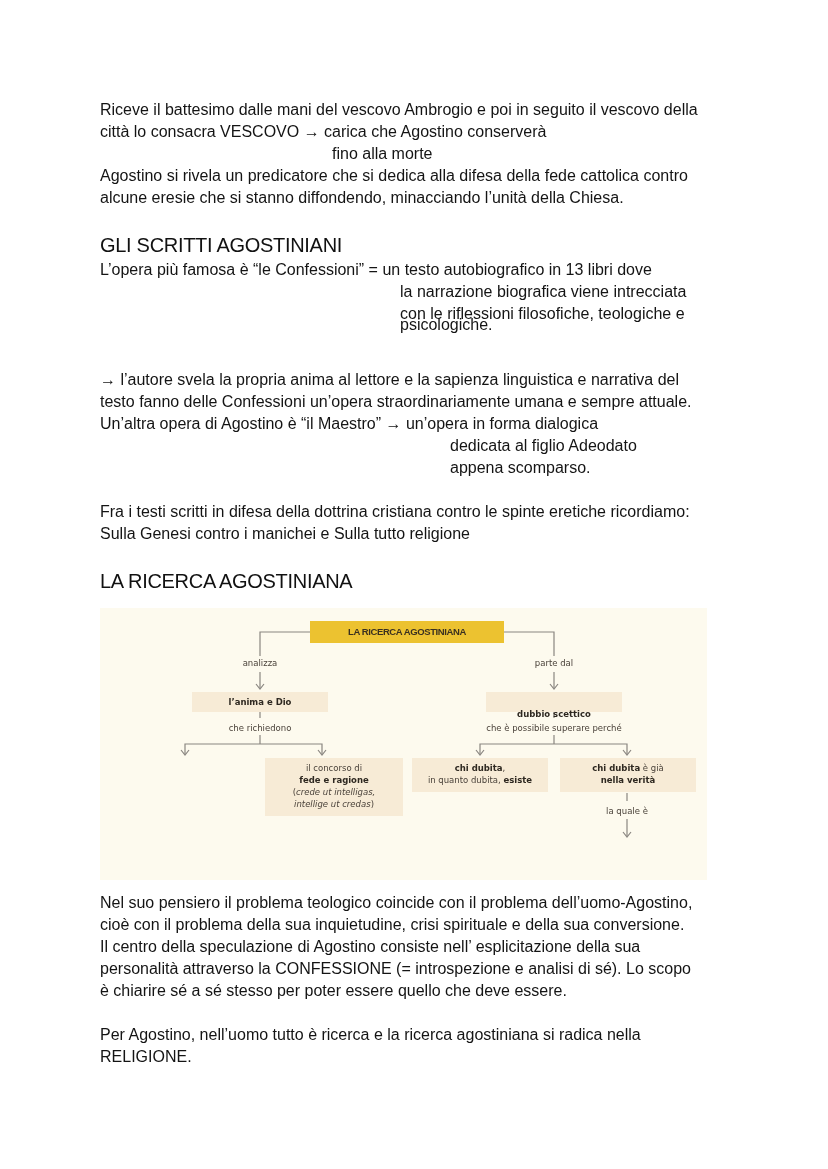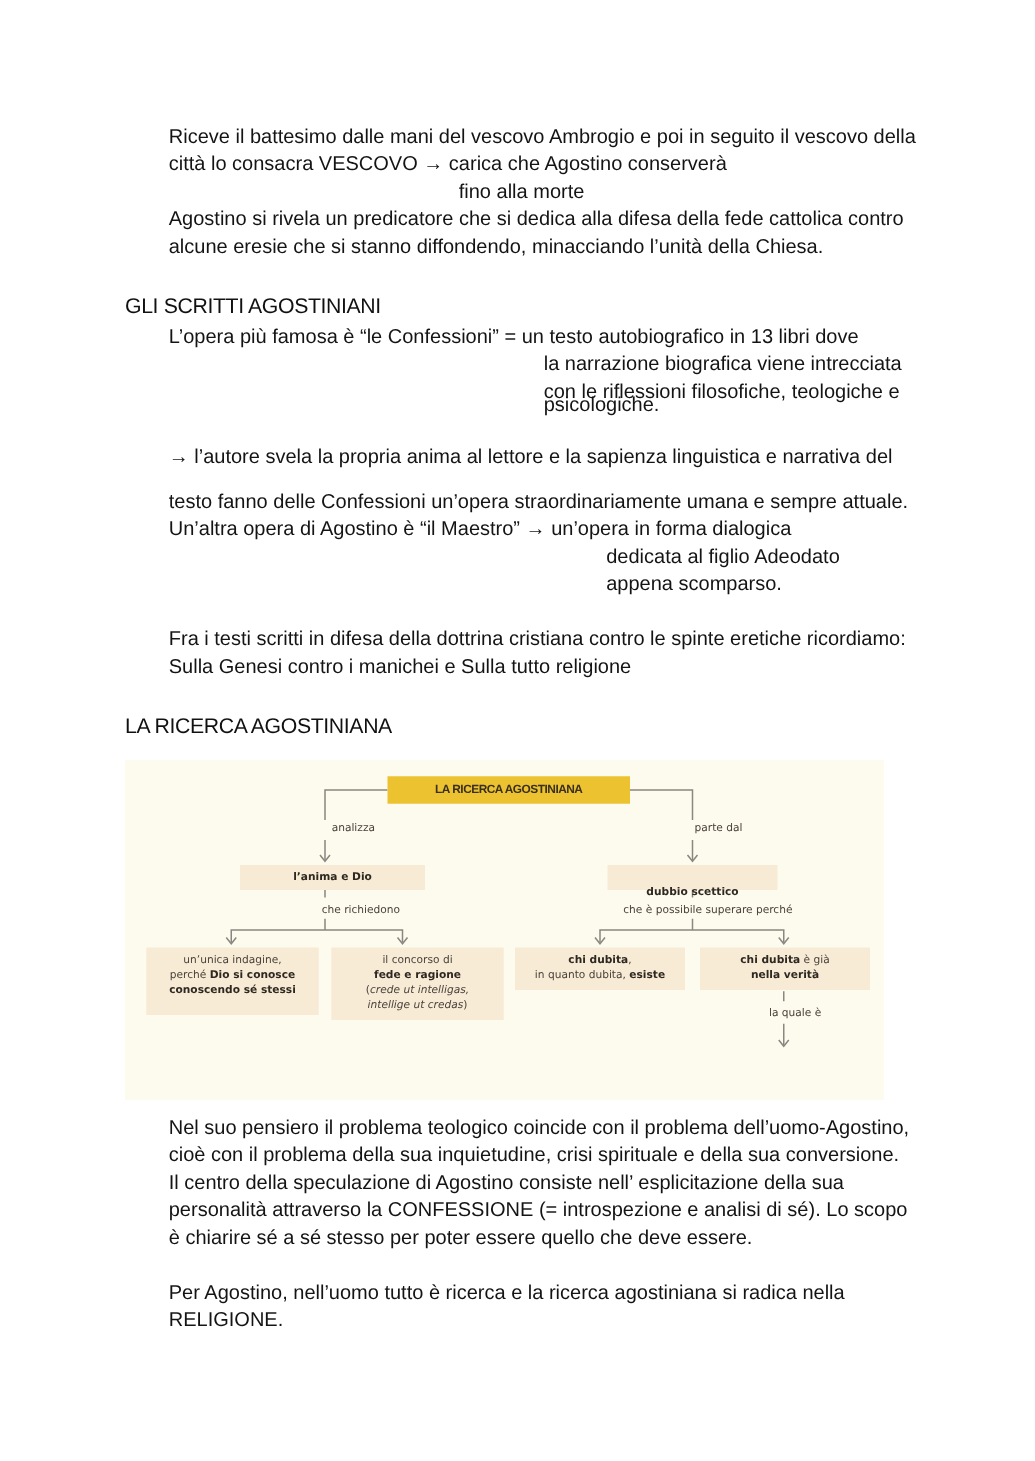--- a/index.html
+++ b/index.html
@@ -2,41 +2,41 @@
 <html><head>
   <meta charset="utf-8">
   <style>
     html, body { margin: 0; padding: 0; background: #ffffff; }
     body {
       width: 828px; height: 1169px; position: relative; overflow: hidden;
       font-family: "Liberation Sans", sans-serif; color: #111111;
     }
     .line {
       position: absolute; left: 100px; font-size: 16px; line-height: 22px;
-      white-space: nowrap; color: #141414; margin-left: 35px;
+      white-space: nowrap; color: #141414;
     }
     .heading {
-      position: absolute; left: 100px; font-size: 17px; line-height: 26px;
+      position: absolute; left: 100px; font-size: 20px; line-height: 26px;
       white-space: nowrap; color: #111; letter-spacing: -0.3px;
     }
     
     .diagram {
       position: absolute; left: 100px; top: 608px; width: 607px; height: 272px;
       background: #fdfaee;
       font-family: "DejaVu Sans", sans-serif; color: #3a342c;
     }
     .diagram svg.lines { position: absolute; left: 0; top: 0; }
     .dtitle {
       position: absolute; left: 210px; top: 13px; width: 194px; height: 22px;
       background: #ecc230; color: #3a3020; font-weight: bold; font-size: 9.5px;
       line-height: 22px; text-align: center; letter-spacing: -0.4px;
       font-family: "Liberation Sans", sans-serif;
     }
     .dlabel {
-      position: absolute; font-size: 8.5px; line-height: 11px; text-align: right;
+      position: absolute; font-size: 8.5px; line-height: 11px; text-align: center;
       color: #4a423a; white-space: nowrap;
     }
     .dbox {
       position: absolute; background: #f7ebd6; font-size: 8.5px; line-height: 12px;
       text-align: center; color: #4a423a; padding-top: 4px; box-sizing: border-box;
     }
     .dbox b { color: #2e2820; }
   </style>
 </head>
 <body>
@@ -50,21 +50,21 @@
 </div>
 
 <div class="heading" style="top:232px">GLI SCRITTI AGOSTINIANI</div>
 <div>
   <div class="line" style="top:259px">L’opera più famosa è “le Confessioni” = un testo autobiografico in 13 libri dove</div>
   <div class="line" style="top:281px; left:400px">la narrazione biografica viene intrecciata</div>
   <div class="line" style="top:303px; left:400px">con le riflessioni filosofiche, teologiche e</div>
   <div class="line" style="top:314px; left:400px">psicologiche.</div>
 </div>
 <div>
-  <div class="line" style="top:355px">→ l’autore svela la propria anima al lettore e la sapienza linguistica e narrativa del</div>
+  <div class="line" style="top:369px">→ l’autore svela la propria anima al lettore e la sapienza linguistica e narrativa del</div>
   <div class="line" style="top:391px">testo fanno delle Confessioni un’opera straordinariamente umana e sempre attuale.</div>
   <div class="line" style="top:413px">Un’altra opera di Agostino è “il Maestro” → un’opera in forma dialogica</div>
   <div class="line" style="top:435px; left:450px">dedicata al figlio Adeodato</div>
   <div class="line" style="top:457px; left:450px">appena scomparso.</div>
 </div>
 <div>
   <div class="line" style="top:501px">Fra i testi scritti in difesa della dottrina cristiana contro le spinte eretiche ricordiamo:</div>
   <div class="line" style="top:523px">Sulla Genesi contro i manichei e Sulla tutto religione</div>
 </div>
 
@@ -98,30 +98,25 @@
 
       <line x1="527" y1="185" x2="527" y2="193"></line>
       <line x1="527" y1="211" x2="527" y2="228"></line>
       <polyline points="523,224 527,229 531,224"></polyline>
     </g>
   </svg>
 
   <div class="dtitle">LA RICERCA AGOSTINIANA</div>
 
   <div class="dlabel" style="left:120px; top:50px; width:80px">analizza</div>
-  <div class="dbox" style="left:92px; top:84px; width:148px; height:20px; padding-top:4px">
+  <div class="dbox" style="left:92px; top:84px; width:136px; height:20px; padding-top:4px">
     <b>l’anima e Dio</b>
   </div>
   <div class="dlabel" style="left:100px; top:115px; width:120px">che richiedono</div>
 
-  <div class="dbox" style="left:17px; top:150px; width:138px; height:54px">
-    <div>un’unica indagine,</div>
-    <div><span>perché </span><b>Dio si conosce</b></div>
-    <div><b>conoscendo sé stessi</b></div>
-  </div>
   <div class="dbox" style="left:165px; top:150px; width:138px; height:58px">
     <div>il concorso di</div>
     <div><b>fede e ragione</b></div>
     <div>(<i>crede ut intelligas,</i></div>
     <div><i>intellige ut credas</i>)</div>
   </div>
 
   <div class="dlabel" style="left:414px; top:50px; width:80px">parte dal</div>
   <div class="dbox" style="left:386px; top:84px; width:136px; height:20px; padding-top:16px">
     <b>dubbio scettico</b>

